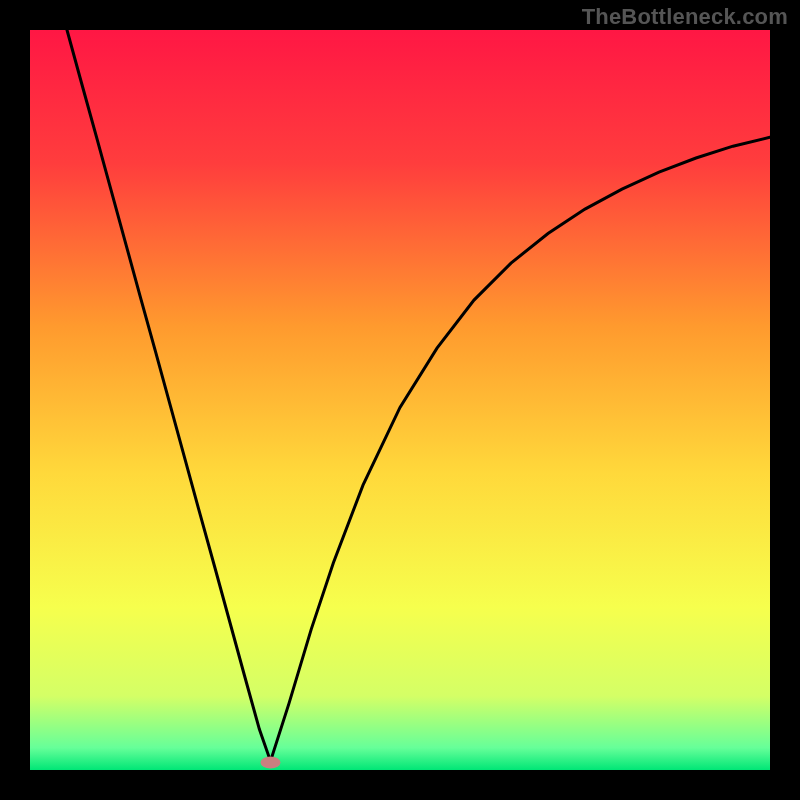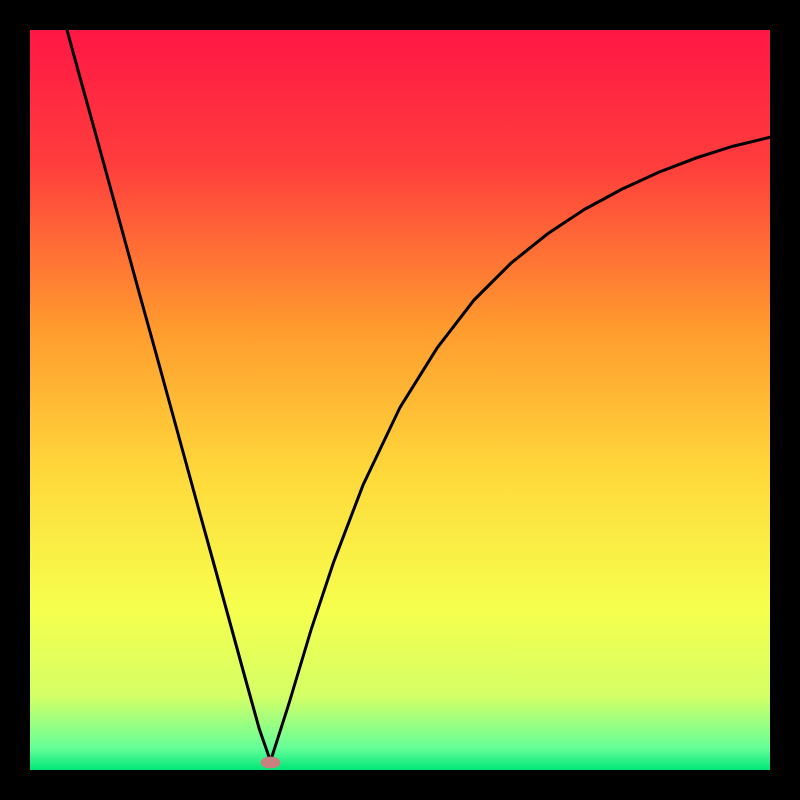--- a/index.html
+++ b/index.html
@@ -25,20 +25,21 @@
     font-family: Arial, Helvetica, sans-serif;
     font-size: 22px;
     font-weight: bold;
     letter-spacing: 0.2px;
   }
 </style>
 </head>
 <body>
 
 <div class="outer">
+  <div class="watermark">TheBottleneck.com</div>
   <svg class="plot" viewBox="0 0 740 740">
     <defs>
       <linearGradient id="bg-grad" x1="0" y1="0" x2="0" y2="1">
           <stop offset="0%" stop-color="#ff1744"></stop>
           <stop offset="18%" stop-color="#ff3d3d"></stop>
           <stop offset="40%" stop-color="#ff9a2e"></stop>
           <stop offset="60%" stop-color="#ffd93b"></stop>
           <stop offset="78%" stop-color="#f6ff4d"></stop>
           <stop offset="90%" stop-color="#d4ff66"></stop>
           <stop offset="97%" stop-color="#66ff99"></stop>

